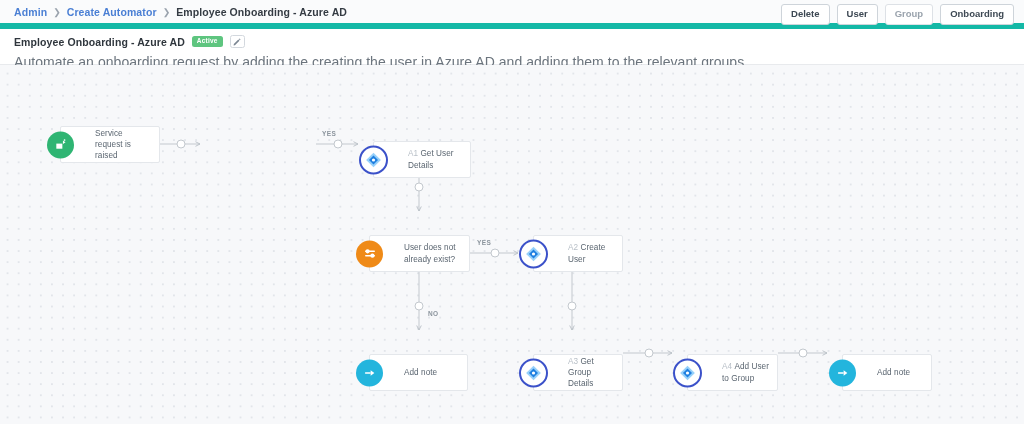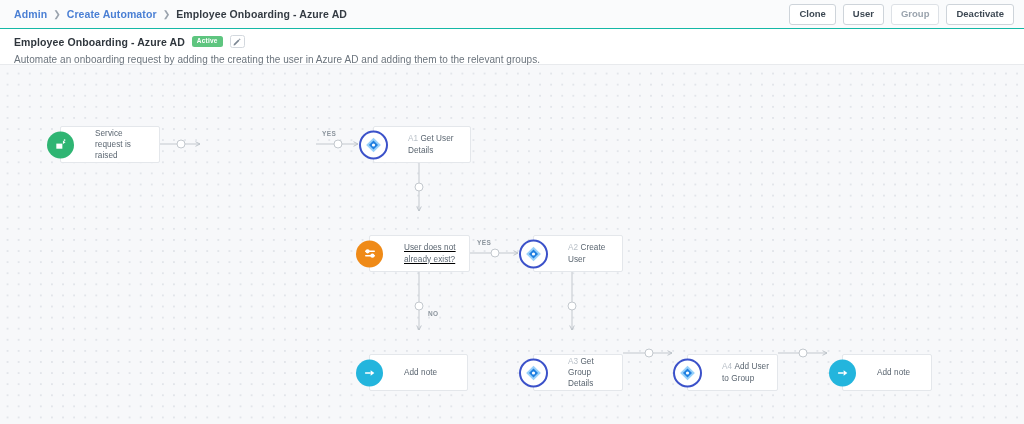--- a/index.html
+++ b/index.html
@@ -7,21 +7,21 @@
     width: 1024px; height: 424px;
     font-family: "Liberation Sans", sans-serif;
     background: #ffffff;
     overflow: hidden;
   }
 
   
   .topbar {
     height: 29px;
     background: #fafbfc;
-    border-bottom: 1px solid #14b8a6;
+    border-bottom: 6px solid #14b8a6;
     display: flex;
     align-items: center;
     padding: 0 10px 0 14px;
     position: relative;
   }
   .breadcrumb { display: flex; align-items: center; font-size: 10.5px; font-weight: bold; }
   .bc-link { color: #4a7fd4; cursor: pointer; letter-spacing: .1px; }
   .bc-sep  { color: #9aa3ad; margin: 0 6px; font-size: 9px; font-weight: normal; }
   .bc-current { color: #343b43; letter-spacing: .1px; }
 
@@ -46,21 +46,21 @@
   .badge {
     background: #5ec57f; color: #ffffff; font-size: 6.5px; font-weight: bold;
     border-radius: 2.5px; padding: 2px 5px 2px; line-height: 1; letter-spacing: .2px;
   }
   .editbtn {
     width: 15px; height: 13px; border: 1px solid #d3d8de; border-radius: 2.5px;
     background: #fff; display: flex; align-items: center; justify-content: center;
     cursor: pointer;
   }
   .editbtn svg { display: block; }
-  .psub { font-size: 10px; color: #6b747d; margin-top: 5px; letter-spacing: .05px; }
+  .psub { font-size: 14px; color: #6b747d; margin-top: 5px; letter-spacing: .05px; }
 
   
   .canvas {
     position: relative;
     height: 359px;
     background-color: #f7f8fa;
     background-image:
       radial-gradient(#e2e5ea 0.9px, transparent 1px);
     background-size: 11.1px 11.1px;
     background-position: 2px 3px;
@@ -112,24 +112,24 @@
 <div class="topbar">
   <div class="breadcrumb">
     <span class="bc-link">Admin</span>
     <span class="bc-sep">❯</span>
     <span class="bc-link">Create Automator</span>
     <span class="bc-sep">❯</span>
     <span class="bc-current">Employee Onboarding - Azure AD</span>
   </div>
 
   <div class="topbtns">
-    <button class="tbtn">Clone</button>
+    <button class="tbtn">Delete</button>
     <button class="tbtn">User</button>
     <button class="tbtn disabled">Group</button>
-    <button class="tbtn">Deactivate</button>
+    <button class="tbtn">Onboarding</button>
   </div>
 </div>
 
 <div class="titleblock">
   <div class="titlerow">
     <span class="ptitle">Employee Onboarding - Azure AD</span>
     <span class="badge">Active</span>
     <span class="editbtn">
       <svg width="8" height="8" viewBox="0 0 12 12">
         <path d="M1.2 9.1 L8.0 2.3 L9.7 4.0 L2.9 10.8 L0.9 11.1 Z" fill="#7b8692"></path>
@@ -187,34 +187,34 @@
         <path d="M9.6 2.2 L12.4 4.0 L9.6 5.8 Z" fill="#ffffff"></path>
         <circle cx="11.4" cy="1.6" r="0.9" fill="#ffffff"></circle>
       </svg>
     </span>
     <span class="label">
       <span class="pfx"></span><span>Service request is raised</span>
     </span>
   </div>
 
 
-  <div class="node" style="left:373px; top:61px; width:98px; height:37px;">
+  <div class="node" style="left:373px; top:76px; width:98px; height:37px;">
     <span class="nicon ring">
       <svg width="17" height="17" viewBox="0 0 18 18">
         <path d="M9 1.2 L16.8 9 L9 16.8 L1.2 9 Z" fill="#3fa9f5" opacity="0.55"></path>
         <path d="M9 4.2 L13.8 9 L9 13.8 L4.2 9 Z" fill="#1e7fe0"></path>
         <circle cx="9" cy="9" r="1.7" fill="#ffffff"></circle>
       </svg>
     </span>
     <span class="label">
       <span class="pfx">A1</span>&nbsp;<span>Get User Details</span>
     </span>
   </div>
 
-  <div class="node" style="left:369px; top:170px; width:101px; height:37px;text-decoration:underline;">
+  <div class="node" style="left:369px; top:170px; width:101px; height:37px;">
     <span class="nicon orange">
       <svg width="14" height="14" viewBox="0 0 14 14">
         <rect x="2" y="4" width="10" height="1.6" rx="0.8" fill="#ffffff"></rect>
         <rect x="2" y="8.4" width="10" height="1.6" rx="0.8" fill="#ffffff"></rect>
         <circle cx="4.6" cy="4.8" r="2.1" fill="#ffffff"></circle>
         <circle cx="9.4" cy="9.2" r="2.1" fill="#ffffff"></circle>
       </svg>
     </span>
     <span class="label">
       <span class="pfx"></span><span>User does not already exist?</span>

